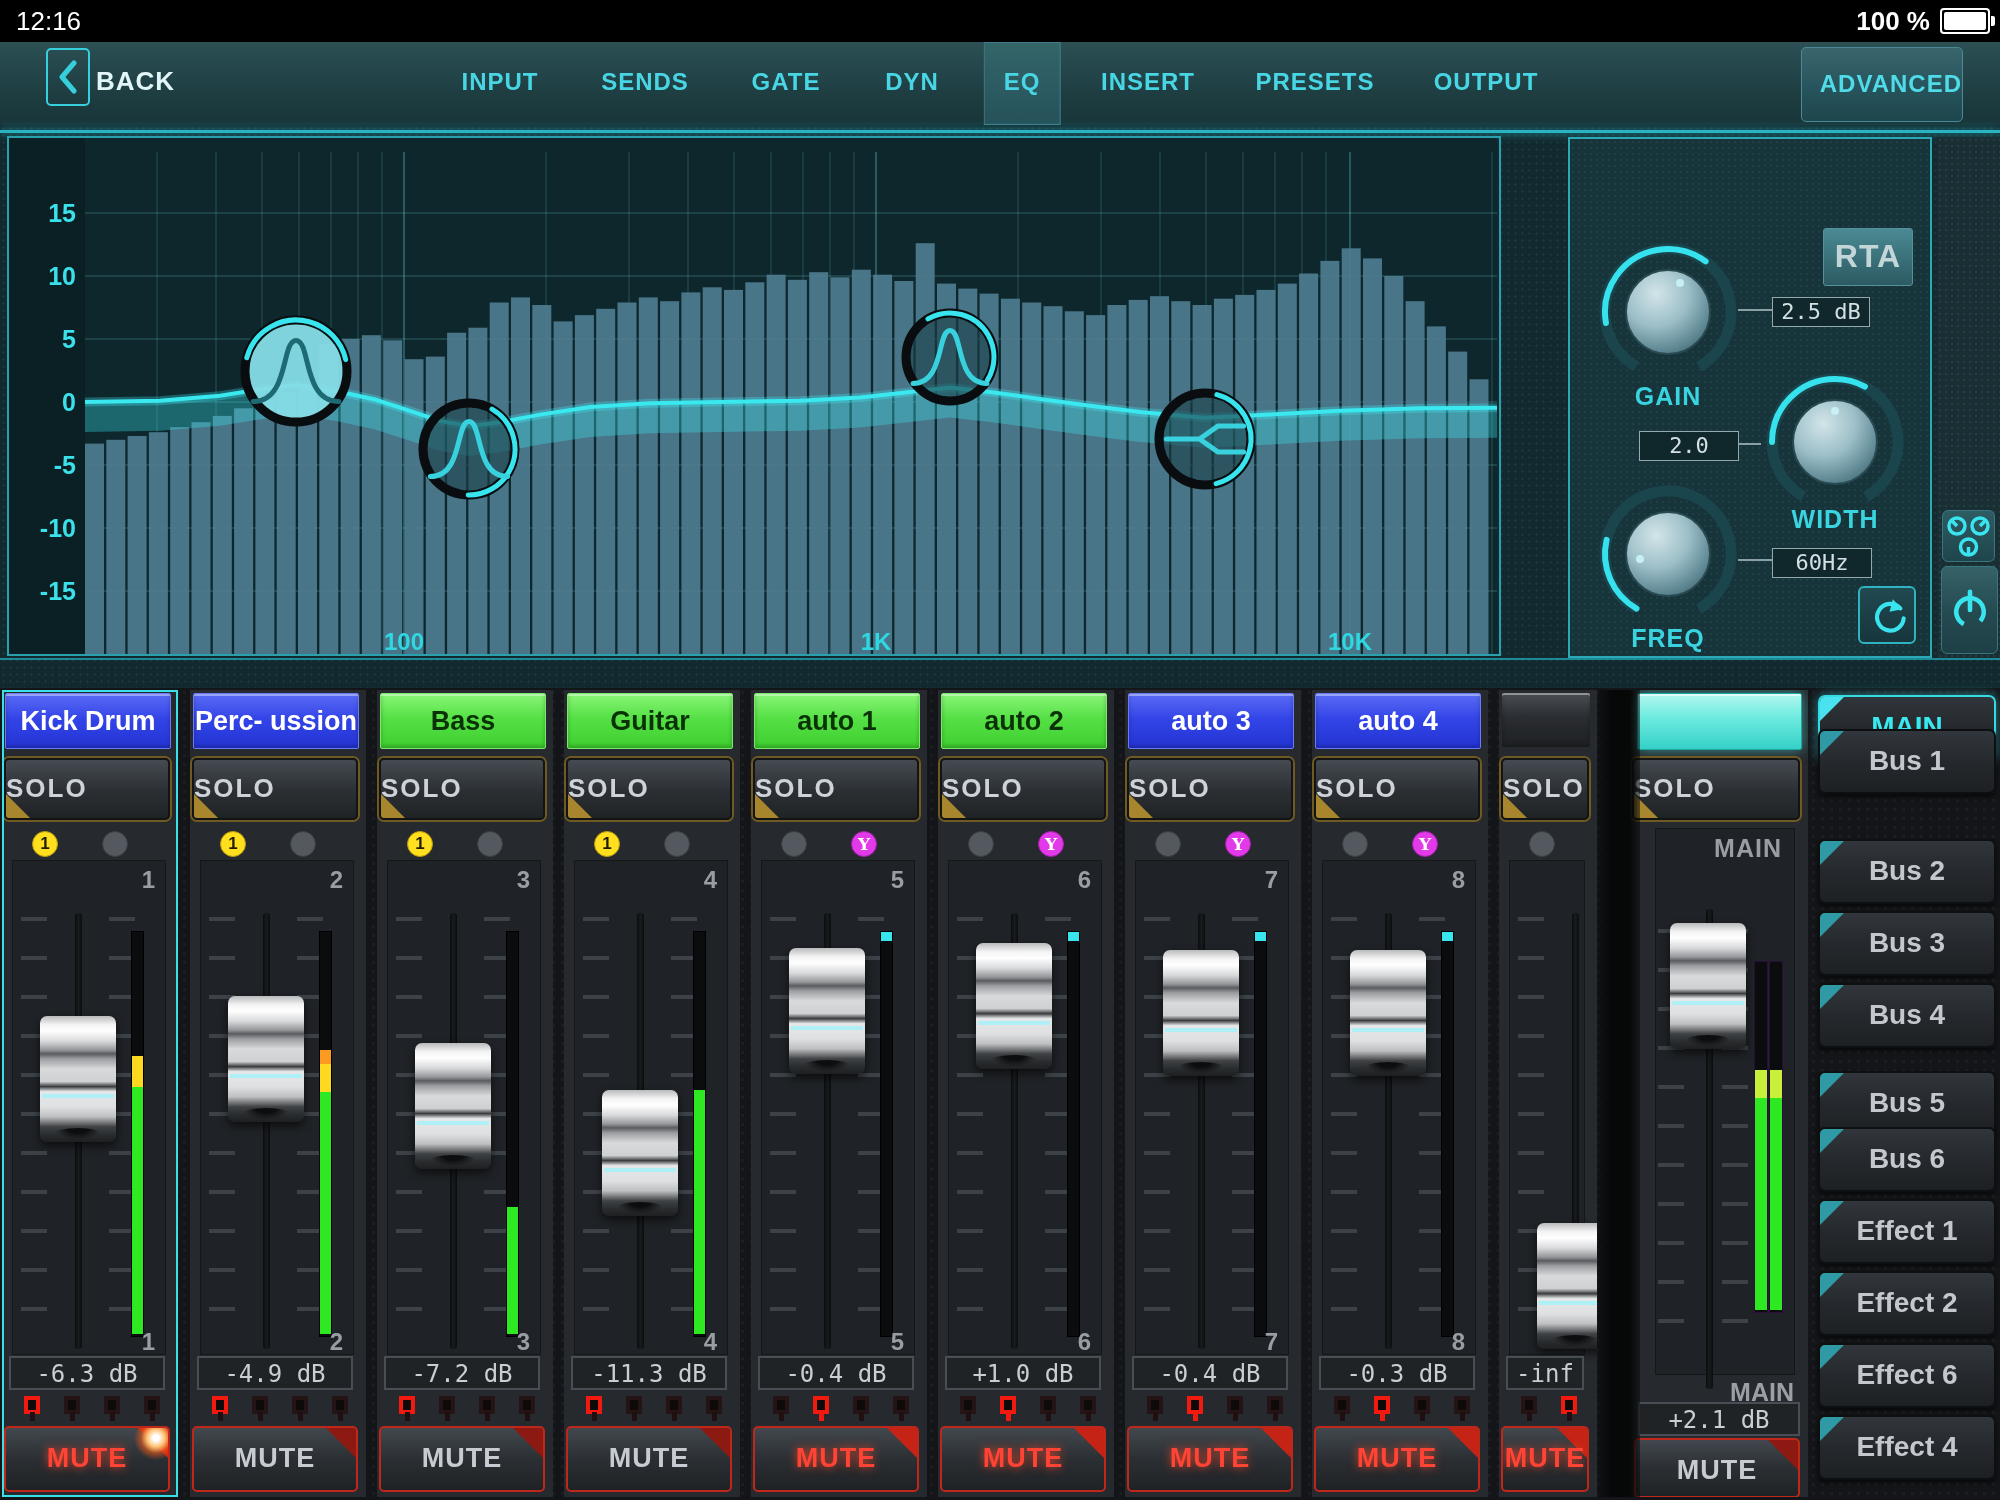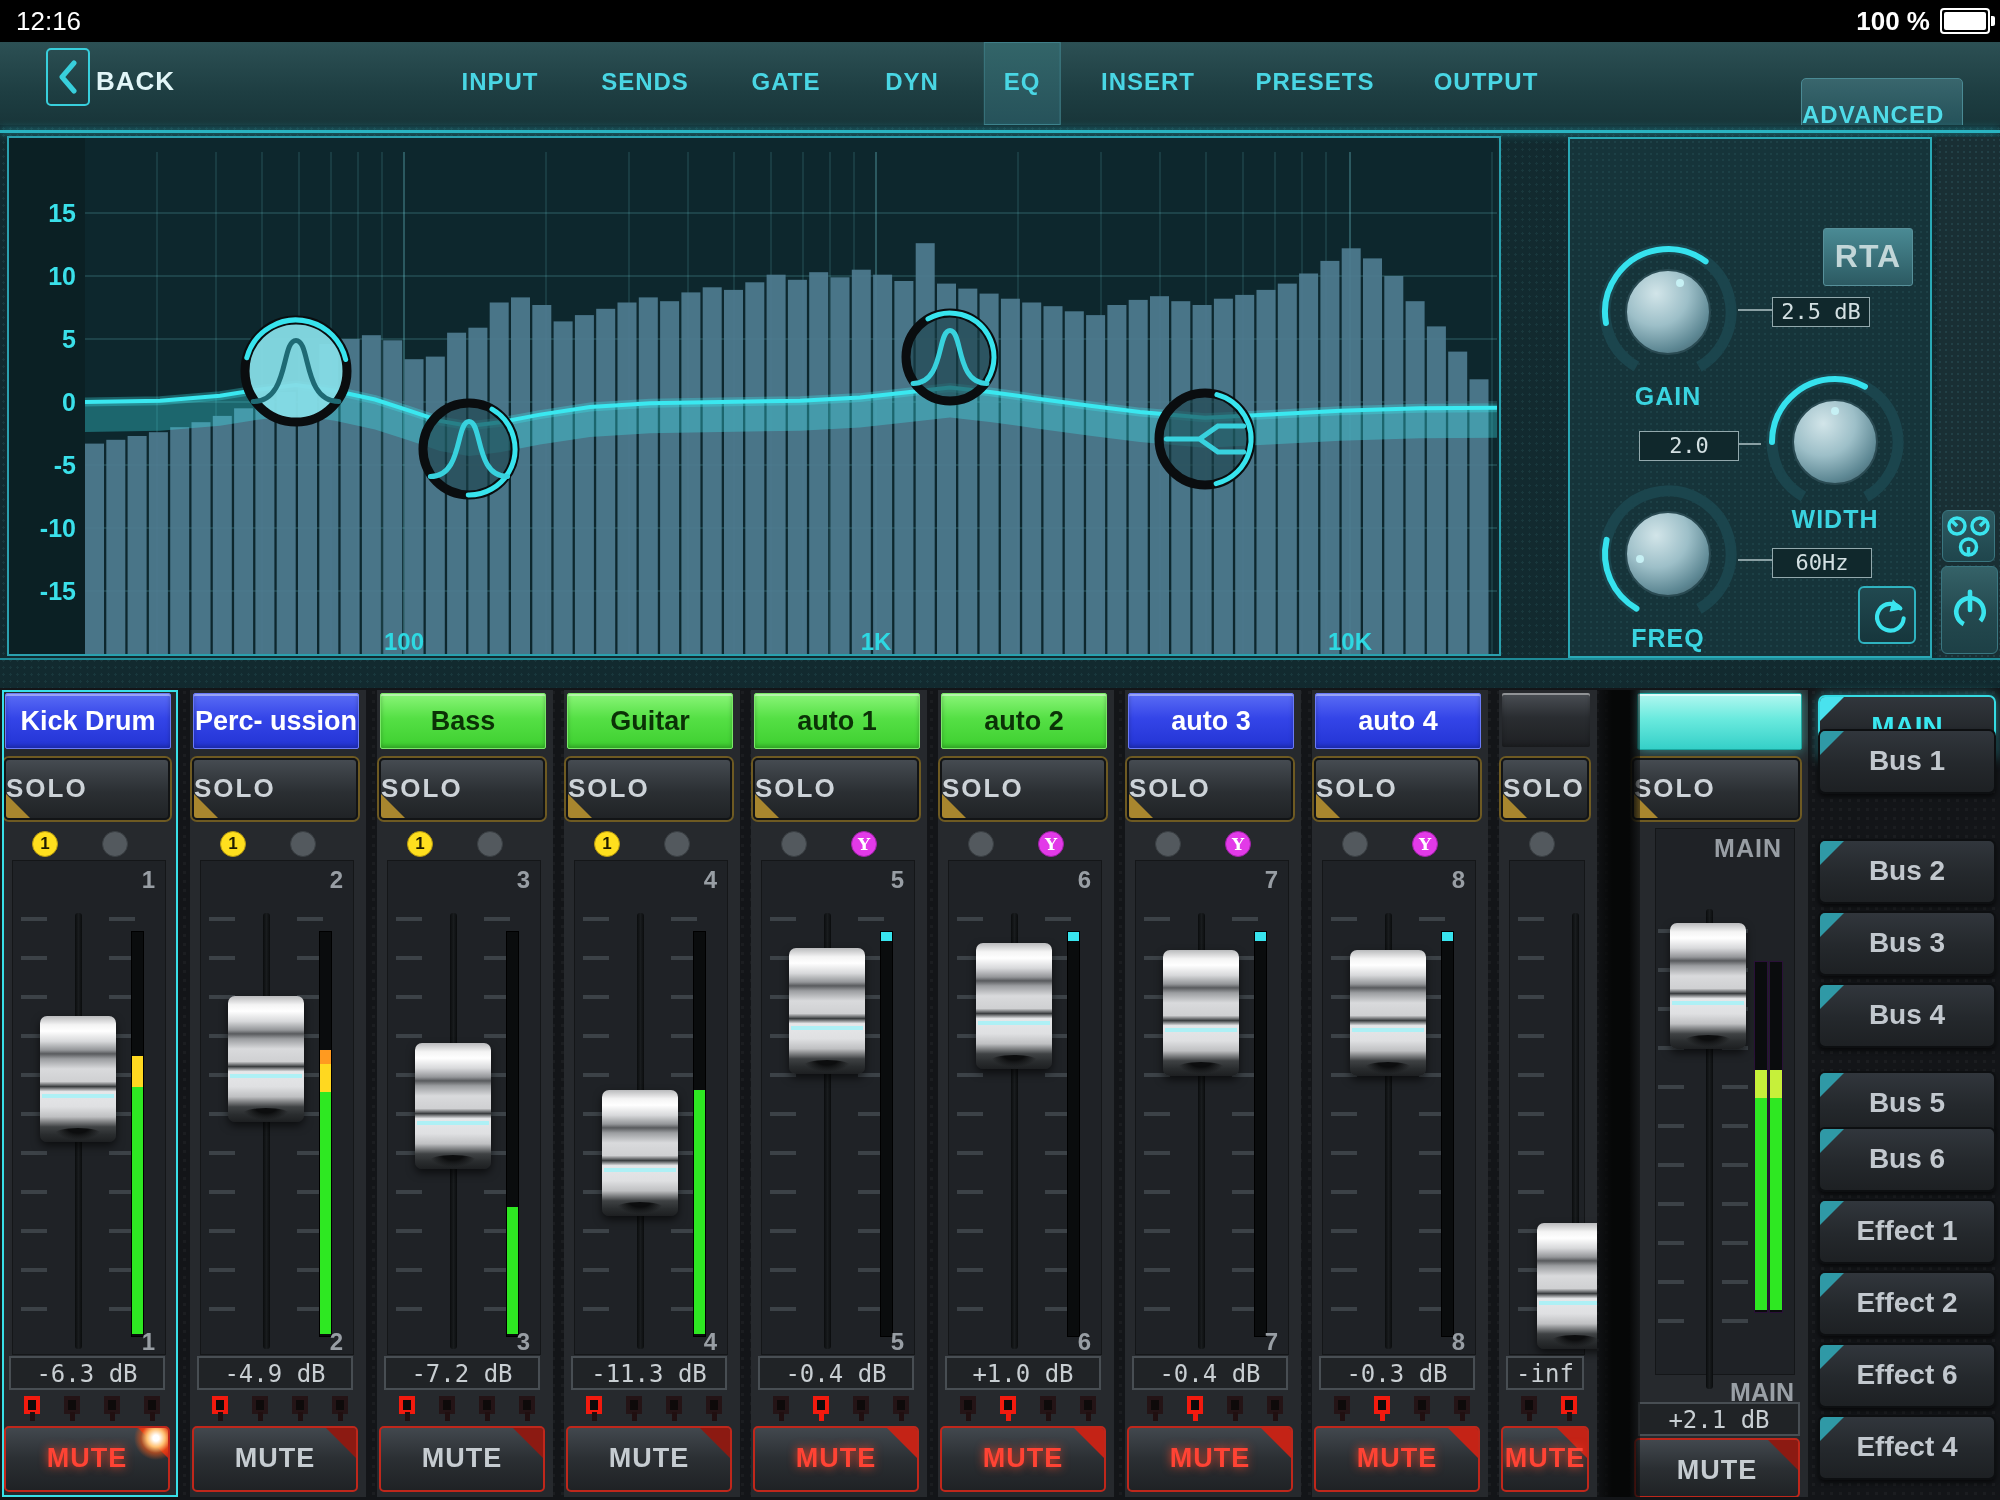--- a/index.html
+++ b/index.html
@@ -23,21 +23,21 @@
           display:flex;align-items:center;justify-content:center;}
   .back-chevron svg{display:block;}
   .back-label{position:absolute;left:96px;top:0;height:83px;line-height:79px;color:#e2f6f8;font-size:26px;font-weight:bold;letter-spacing:1px;}
   .tab{position:absolute;top:0;height:83px;line-height:80px;transform:translateX(-50%);
        color:#49d6e4;font-weight:bold;font-size:24px;letter-spacing:1px;white-space:nowrap;}
   .tab.active{background:linear-gradient(180deg,#336569 0%,#26525a 100%);padding:0 20px;
        box-shadow:inset 0 0 0 1px #3f7e88;}
   .advanced-btn{position:absolute;left:1801px;top:5px;width:160px;height:73px;border-radius:5px;
        background:linear-gradient(180deg,#39666d 0%,#27545c 55%,#1e454c 100%);
        border:1px solid #4a8a94;color:#4fdbe8;font-size:24px;font-weight:bold;
-       text-align:left;line-height:71px;letter-spacing:1px;margin-top:31px;}
+       text-align:right;line-height:71px;letter-spacing:1px;}
 
   
   .eq-section{position:absolute;left:0;top:125px;width:2000px;height:563px;background:#122a2f;
        background-image:radial-gradient(rgba(90,170,180,.10) 1px,transparent 1.3px);background-size:7px 7px;}
   .eq-topline{position:absolute;left:0;top:5px;width:2000px;height:3px;background:#2ab4c2;box-shadow:0 0 8px #2ab4c2;}
   .eq-botline{position:absolute;left:0;top:533px;width:2000px;height:2px;background:#1e8a96;}
   #graph-svg{position:absolute;left:0;top:0;width:2000px;height:700px;pointer-events:none;}
 
   .eq-panel{position:absolute;left:1568px;top:137px;width:364px;height:521px;
        border:2px solid #2aa9b6;background:#16343a;box-sizing:border-box;

